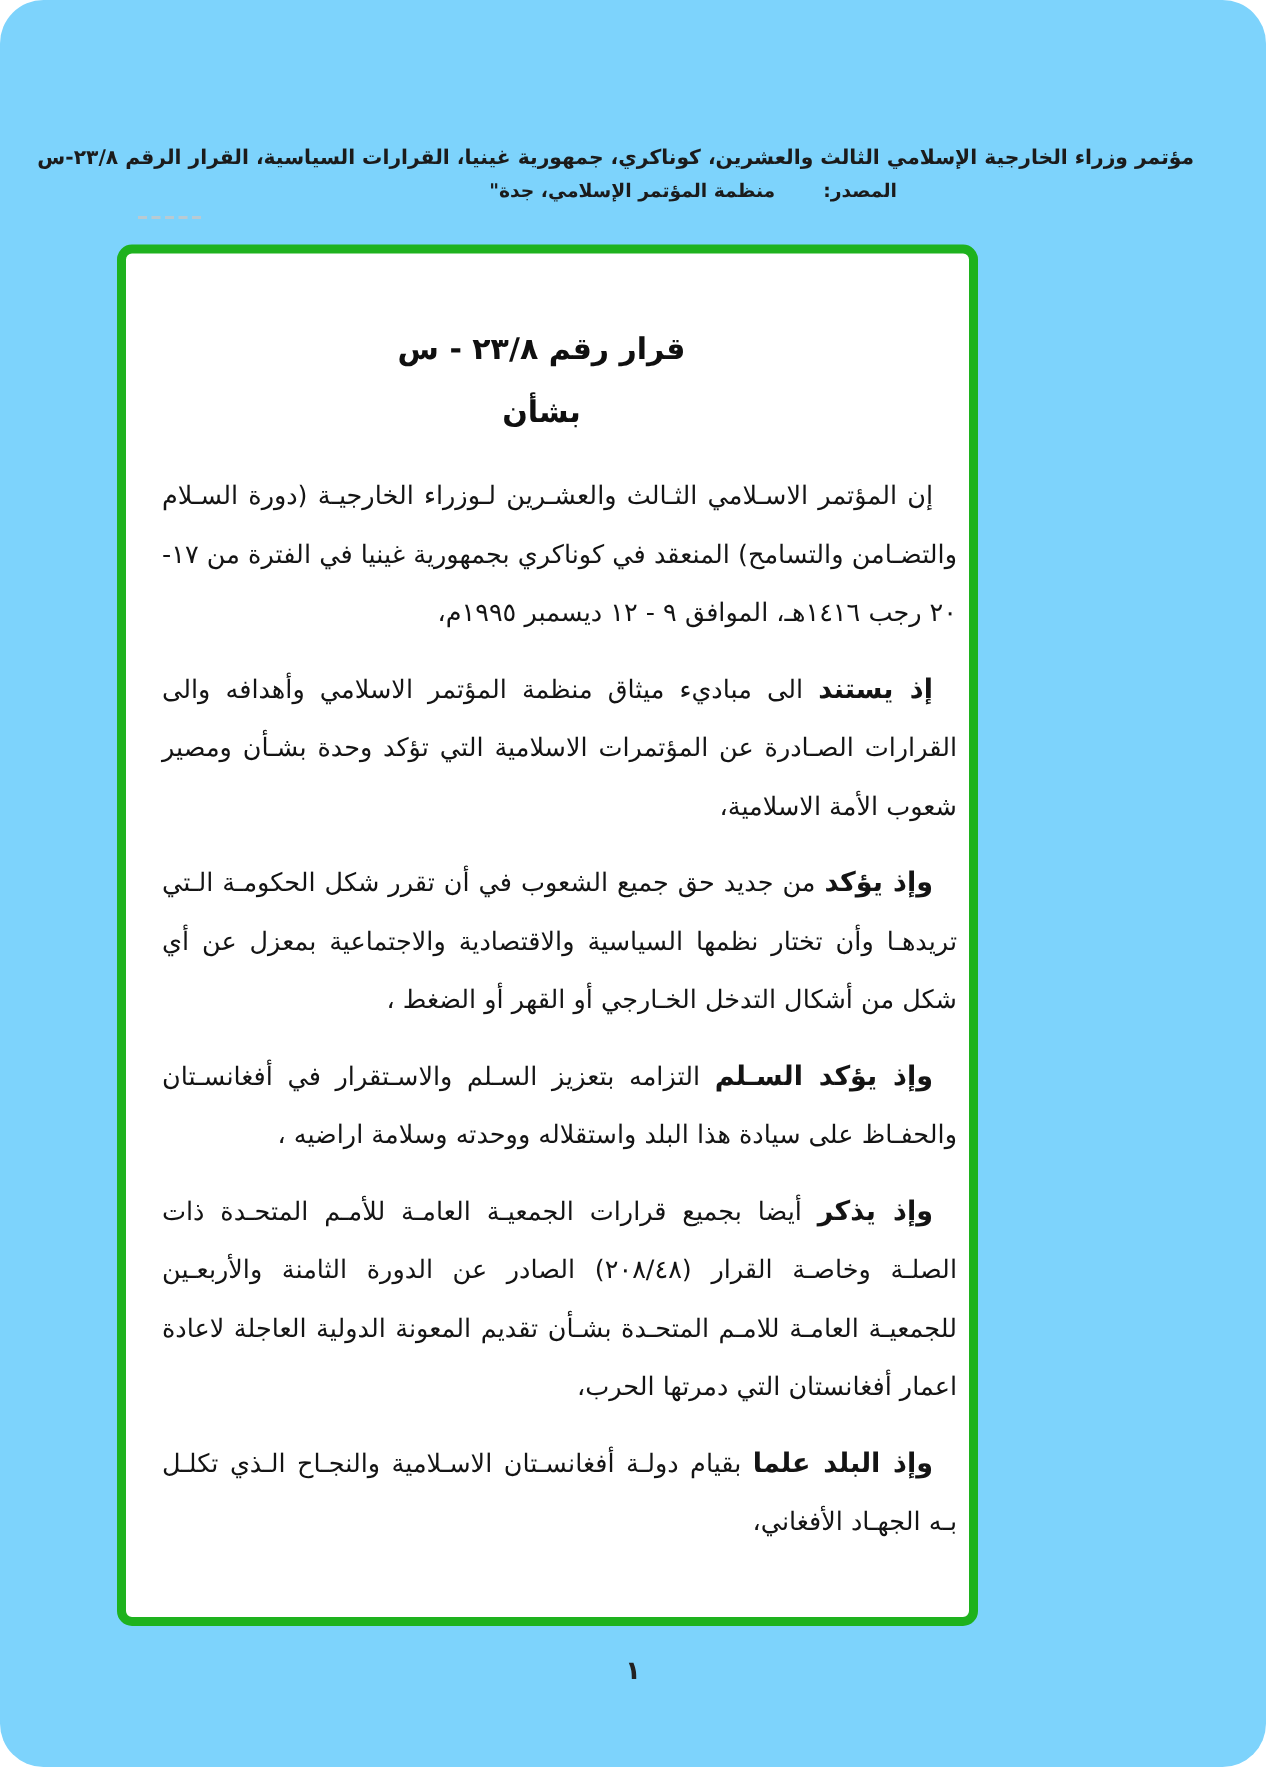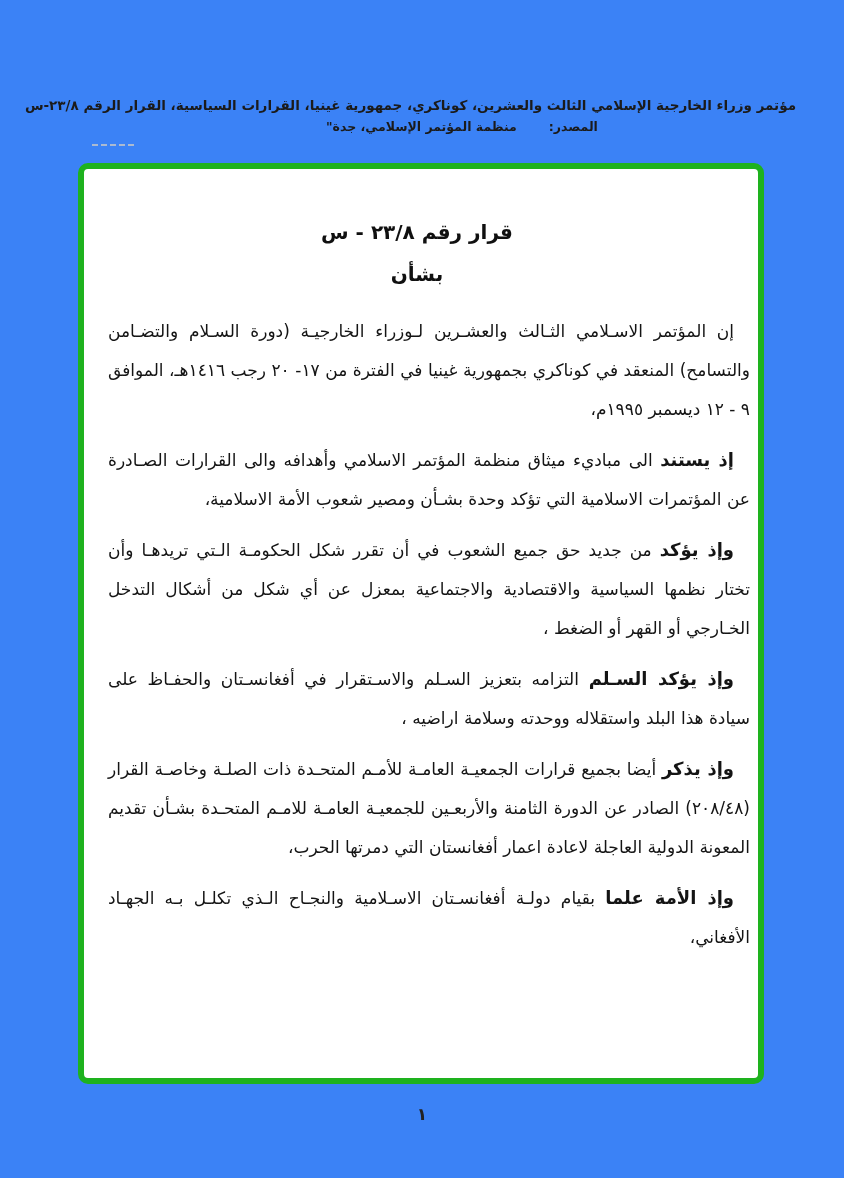--- a/index.html
+++ b/index.html
@@ -7,21 +7,22 @@
   body {
     width: 844px; height: 1178px;
     font-family: "DejaVu Sans", sans-serif;
     color: #151515;
     position: relative;
     overflow: hidden;
   }
   .page {
     position: relative;
     width: 844px; height: 1178px;
-    background: #3b82f6;
+    background: #7dd3fc;
+    border-radius: 29px;
   }
   
   .doc-header {
     position: absolute;
     top: 95px; left: 48px; right: 48px;
     direction: rtl;
     text-align: center;
     font-weight: 700;
     color: #1b1b1b;
   }
@@ -42,21 +43,21 @@
     position: absolute;
     left: 92px; top: 144px;
     width: 42px; height: 0;
     border-top: 2px dashed #c8c8c8;
     opacity: .8;
   }
   
   .frame {
     position: absolute;
     left: 78px; top: 163px;
-    width: 686px; height: 921px;
+    width: 574px; height: 921px;
     border: 6px solid #1eb21e;
     border-radius: 10px;
     background: #ffffff;
     overflow: hidden;
   }
   .frame-content {
     position: absolute;
     top: 0; right: 0; bottom: 0; left: 0;
     padding: 42px 8px 0 24px;
     direction: rtl;
@@ -124,21 +125,21 @@
 
       <p class="para"><strong>إذ يستند</strong><span> الى مباديء ميثاق منظمة المؤتمر الاسلامي وأهدافه والى القرارات الصـادرة عن المؤتمرات الاسلامية التي تؤكد وحدة بشـأن ومصير شعوب الأمة الاسلامية،</span></p>
 
       <p class="para"><strong>وإذ يؤكد</strong><span> من جديد حق جميع الشعوب في أن تقرر شكل الحكومـة الـتي تريدهـا وأن تختار نظمها السياسية والاقتصادية والاجتماعية بمعزل عن أي شكل من أشكال التدخل الخـارجي أو القهر أو الضغط ،</span></p>
 
 
       <p class="para"><strong>وإذ يؤكد السـلم</strong><span> التزامه بتعزيز السـلم والاسـتقرار في أفغانسـتان والحفـاظ على سيادة هذا البلد واستقلاله ووحدته وسلامة اراضيه ،</span></p>
 
       <p class="para"><strong>وإذ يذكر</strong><span> أيضا بجميع قرارات الجمعيـة العامـة للأمـم المتحـدة ذات الصلـة وخاصـة القرار (٢٠٨/٤٨) الصادر عن الدورة الثامنة والأربعـين للجمعيـة العامـة للامـم المتحـدة بشـأن تقديم المعونة الدولية العاجلة لاعادة اعمار أفغانستان التي دمرتها الحرب،</span></p>
 
-      <p class="para"><strong>وإذ الأمة علما</strong><span> بقيام دولـة أفغانسـتان الاسـلامية والنجـاح الـذي تكلـل بـه الجهـاد الأفغاني،</span></p>
+      <p class="para"><strong>وإذ البلد علما</strong><span> بقيام دولـة أفغانسـتان الاسـلامية والنجـاح الـذي تكلـل بـه الجهـاد الأفغاني،</span></p>
 
 
     </div>
   </div>
 
   <div class="page-number">١</div>
 
 </div>
 
 </body></html>

